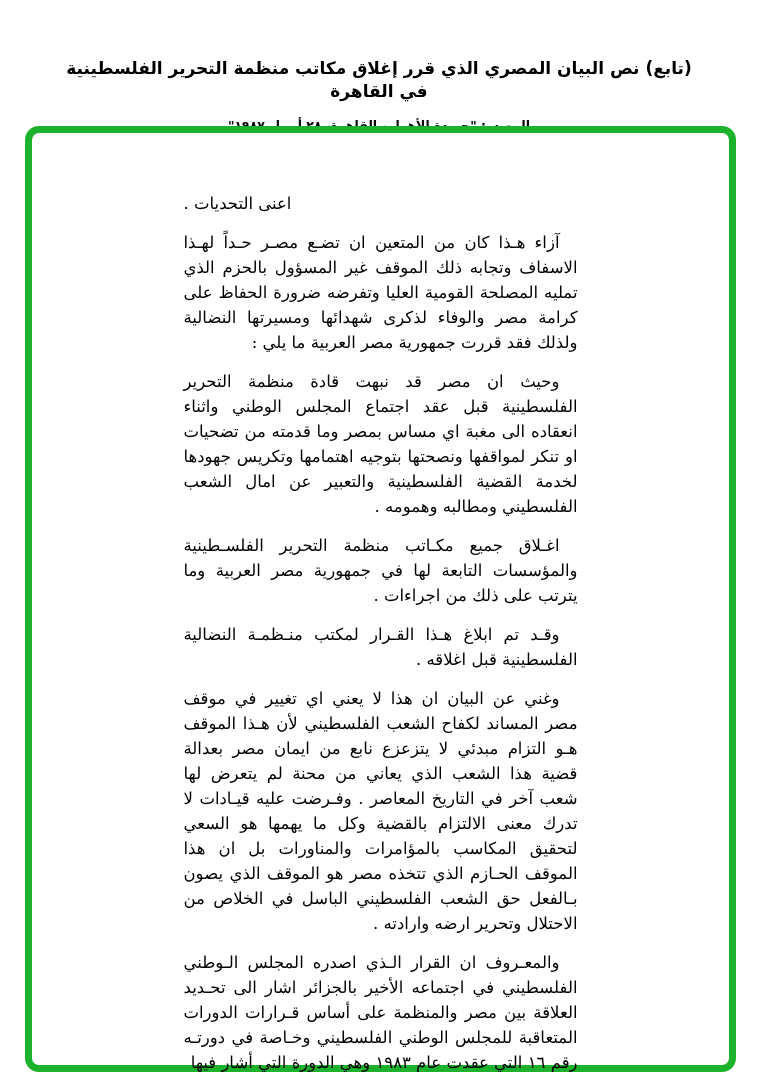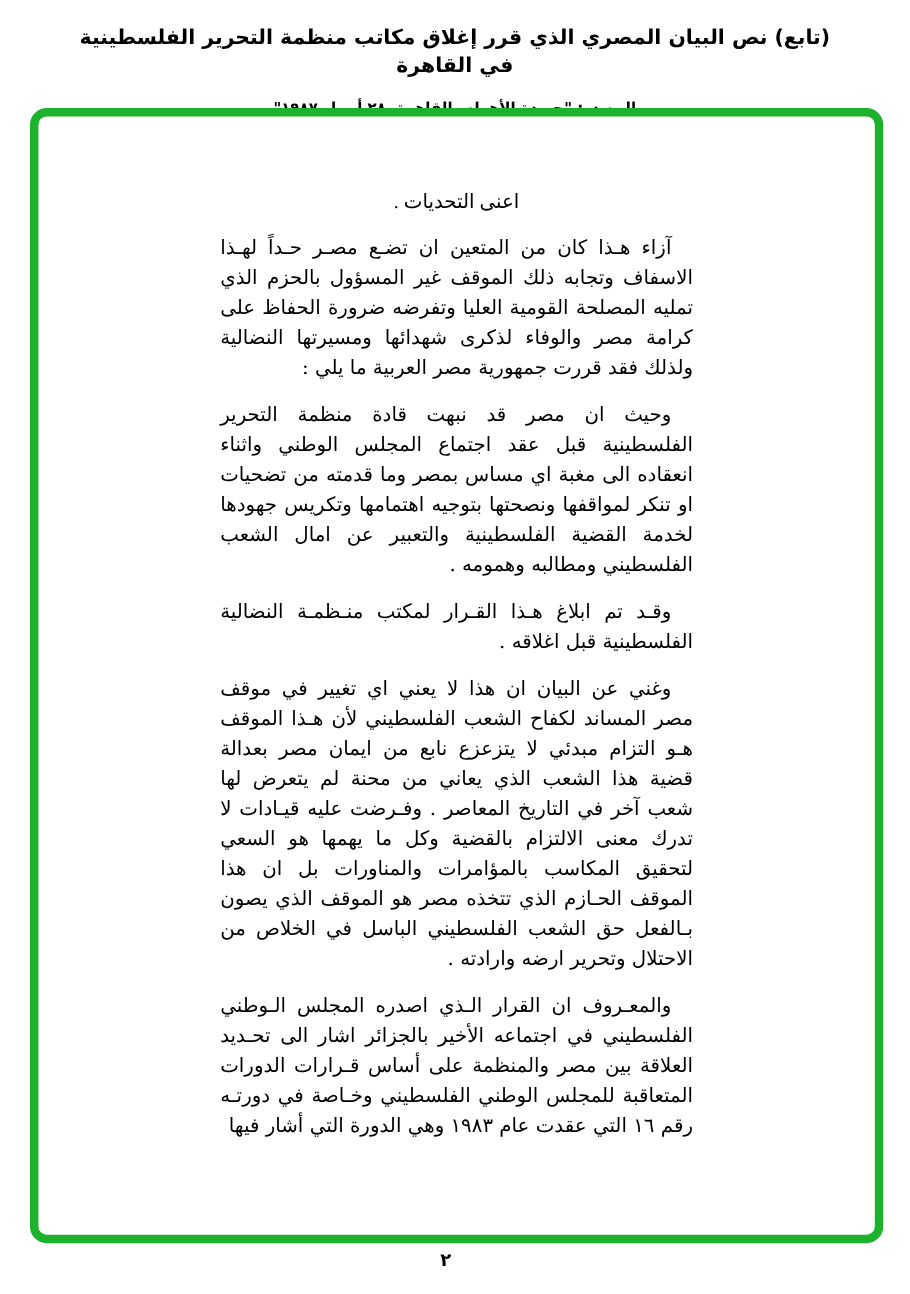--- a/index.html
+++ b/index.html
@@ -1,16 +1,16 @@
 <!DOCTYPE html>
 <html lang="ar" style="--green: #1cb22c; --ink: #000000; --paper: #ffffff;"><head>
 <meta charset="utf-8">
 <style>
   :root { --green:#1cb22c; --ink:#000000; --paper:#ffffff; }
-  * { box-sizing:border-box; }
+  * { box-sizing:border-box;margin-top:36px; }
   html,body { margin:0; padding:0; }
   body {
     width:758px; height:1078px;
     background:var(--paper);
     color:var(--ink);
     position:relative;
     overflow:hidden;
     font-family:"DejaVu Sans", sans-serif;
   }
   .page-header { padding-top:21px; }
@@ -48,22 +48,21 @@
     font-size:16.5px;
     line-height:25px;
     font-family:"DejaVu Serif", serif;
   }
   .doc-body p {
     margin:0 0 14px 0;
     text-indent:18px;
   }
   .doc-body p.continuation {
     text-indent:0;
-    text-align:center;
-    font-family:Liberation Serif, serif;
+    text-align:left;
   }
   .page-number {
     position:absolute;
     left:0; right:15px;
     top:1041px;
     text-align:center;
     font-size:15px;
     font-weight:bold;
     font-family:"DejaVu Sans", sans-serif;
   }
@@ -74,19 +73,20 @@
 <header class="page-header">
   <h1 class="doc-title">(تابع) نص البيان المصري الذي قرر إغلاق مكاتب منظمة التحرير الفلسطينية في القاهرة</h1>
   <div class="source-line">المصدر:  "جريدة الأهرام، القاهرة، ٢٨ أبريل ١٩٨٧"</div>
 </header>
 
 <div class="green-frame">
   <div class="doc-body">
     <p class="continuation">اعنى التحديات .</p>
     <p>آزاء هـذا كان من المتعين ان تضـع مصـر حـداً لهـذا الاسفاف وتجابه ذلك الموقف غير المسؤول بالحزم الذي تمليه المصلحة القومية العليا وتفرضه ضرورة الحفاظ على كرامة مصر والوفاء لذكرى شهدائها ومسيرتها النضالية ولذلك فقد قررت جمهورية مصر العربية ما يلي :</p>
     <p>وحيث ان مصر قد نبهت قادة منظمة التحرير الفلسطينية قبل عقد اجتماع المجلس الوطني واثناء انعقاده الى مغبة اي مساس بمصر وما قدمته من تضحيات او تنكر لمواقفها ونصحتها بتوجيه اهتمامها وتكريس جهودها لخدمة القضية الفلسطينية والتعبير عن امال الشعب الفلسطيني ومطالبه وهمومه .</p>
+    <p>اغـلاق جميع مكـاتب منظمة التحرير الفلسـطينية والمؤسسات التابعة لها في جمهورية مصر العربية وما يترتب على ذلك من اجراءات .</p>
     <p>وقـد تم ابلاغ هـذا القـرار لمكتب منـظمـة النضالية الفلسطينية قبل اغلاقه .</p>
     <p>وغني عن البيان ان هذا لا يعني اي تغيير في موقف مصر المساند لكفاح الشعب الفلسطيني لأن هـذا الموقف هـو التزام مبدئي لا يتزعزع نابع من ايمان مصر بعدالة قضية هذا الشعب الذي يعاني من محنة لم يتعرض لها شعب آخر في التاريخ المعاصر . وفـرضت عليه قيـادات لا تدرك معنى الالتزام بالقضية وكل ما يهمها هو السعي لتحقيق المكاسب بالمؤامرات والمناورات بل ان هذا الموقف الحـازم الذي تتخذه مصر هو الموقف الذي يصون بـالفعل حق الشعب الفلسطيني الباسل في الخلاص من الاحتلال وتحرير ارضه وارادته .</p>
     <p>والمعـروف ان القرار الـذي اصدره المجلس الـوطني الفلسطيني في اجتماعه الأخير بالجزائر اشار الى تحـديد العلاقة بين مصر والمنظمة على أساس قـرارات الدورات المتعاقبة للمجلس الوطني الفلسطيني وخـاصة في دورتـه رقم ١٦ التي عقدت عام ١٩٨٣ وهي الدورة التي أشار فيها</p>
   </div>
 </div>
 
 <div class="page-number">٢</div>
 
 </body></html>

